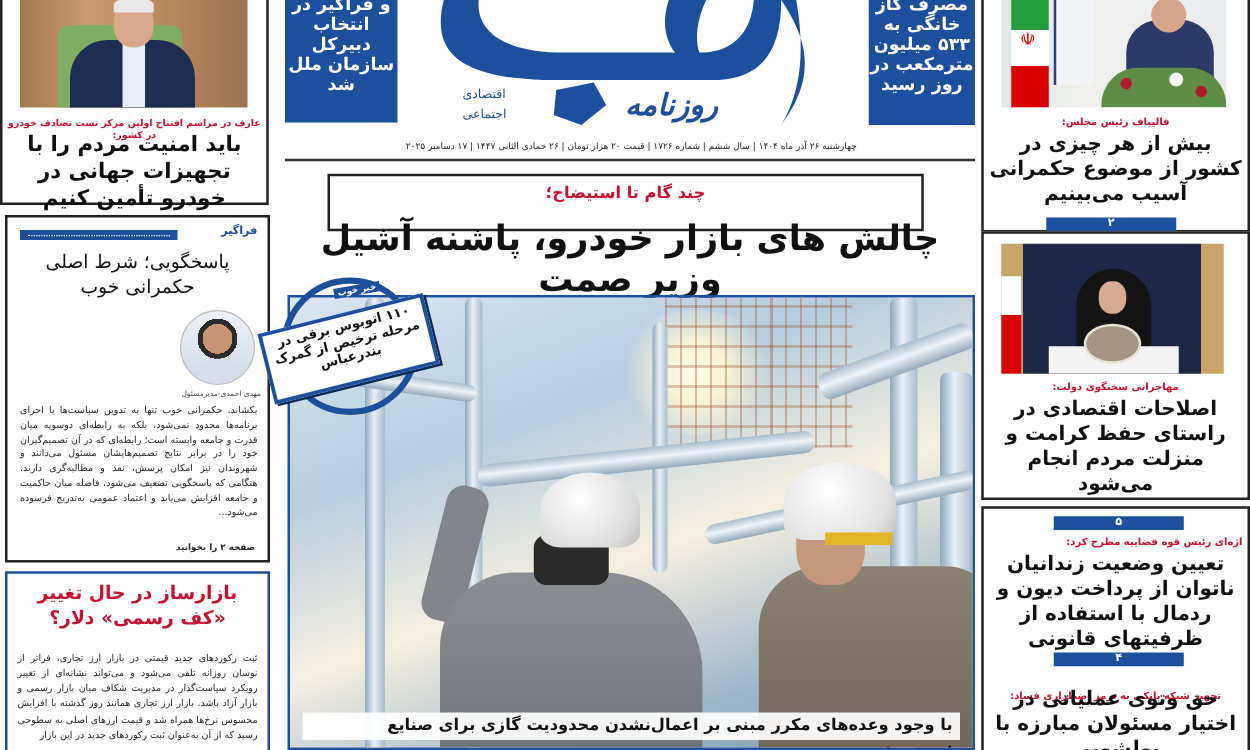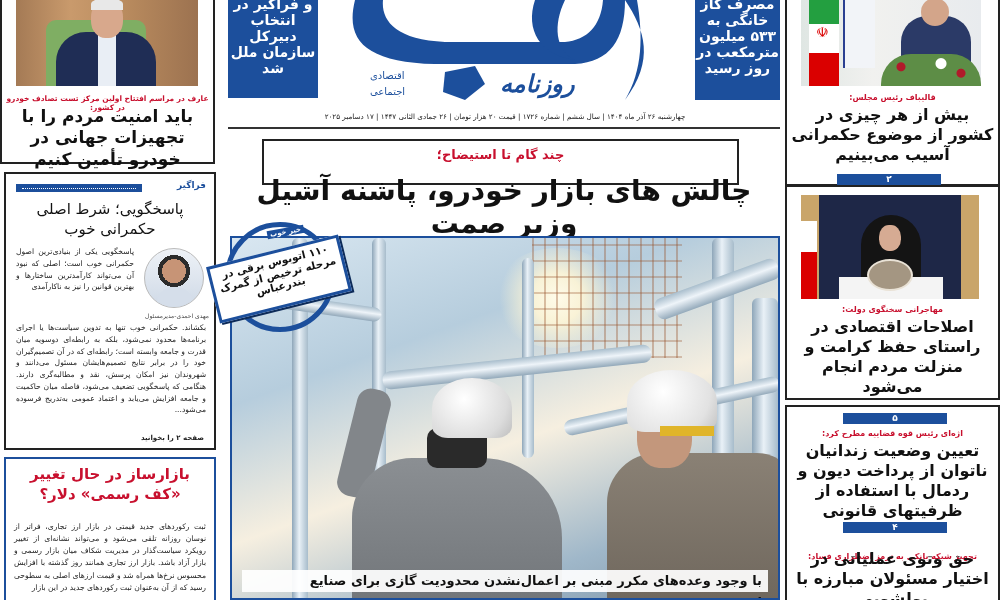--- a/index.html
+++ b/index.html
@@ -97,21 +97,21 @@
   .photo-mohajerani { left: 14px; top: 8px; width: 178px; height: 104px; background: linear-gradient(90deg, #c9a56a 0 10%, #1e2747 10% 90%, #c9a56a 90%); }
   .photo-mohajerani .hijab { position: absolute; left: 60px; top: 20px; width: 60px; height: 80px; background: #141414; border-radius: 30px 30px 10px 10px; }
   .photo-mohajerani .mface { position: absolute; left: 78px; top: 30px; width: 22px; height: 26px; background: #d6ab93; border-radius: 45%; }
   .photo-mohajerani .podium { position: absolute; left: 38px; top: 82px; width: 104px; height: 22px; background: #f4f4f4; }
   .photo-mohajerani .seal { position: absolute; left: 66px; top: 64px; width: 46px; height: 32px; border-radius: 50%; background: #a49682; border: 2px solid #e9e2d6; }
   .photo-mohajerani .redflag { position: absolute; left: 0; top: 26px; width: 16px; height: 78px; background: linear-gradient(180deg, #fff 0 40%, #da0000 40%); }
   .right-mid .kicker { position: absolute; top: 118px; left: 4px; right: 4px; font-size: 8px; }
   .right-mid .headline { position: absolute; top: 130px; left: 4px; right: 4px; font-size: 16px; }
 
   .right-bot { left: 785px; top: 405px; width: 215px; height: 200px; }
-  .right-bot .kicker1 { position: absolute; top: 22px; left: 4px; right: 4px; font-size: 8px; }
+  .right-bot .kicker1 { position: absolute; top: 22px; left: 4px; right: 4px; font-size: 8px; text-align: right; }
   .right-bot .headline1 { position: absolute; top: 34px; left: 4px; right: 4px; font-size: 16px; }
   .right-bot .kicker2 { position: absolute; top: 130px; left: 4px; right: 4px; font-size: 8px; margin-top: 15px; }
   .right-bot .headline2 { position: absolute; top: 142px; left: 4px; right: 4px; font-size: 16px; }
 </style>
 </head>
 <body>
 
 <div class="box left-top">
   <div class="photo photo-arefi">
     <div class="chair"></div>
@@ -123,21 +123,20 @@
   <div class="kicker">عارف در مراسم افتتاح اولین مرکز تست تصادف خودرو در کشور:</div>
   <div class="headline">باید امنیت مردم را با تجهیزات جهانی در خودرو تأمین کنیم</div>
 </div>
 
 <div class="box editorial">
   <div class="label">فراگیر</div>
   <div class="bar"></div>
   <div class="title">پاسخگویی؛ شرط اصلی حکمرانی خوب</div>
   <div class="avatar"></div>
   <div class="author">مهدی احمدی-مدیرمسئول</div>
-  <div class="body">پاسخگویی یکی از بنیادی‌ترین اصول حکمرانی خوب است؛ اصلی که نبود آن می‌تواند کارآمدترین ساختارها و بهترین قوانین را نیز به ناکارآمدی</div>
   <div class="body2">بکشاند. حکمرانی خوب تنها به تدوین سیاست‌ها یا اجرای برنامه‌ها محدود نمی‌شود، بلکه به رابطه‌ای دوسویه میان قدرت و جامعه وابسته است؛ رابطه‌ای که در آن تصمیم‌گیران خود را در برابر نتایج تصمیم‌هایشان مسئول می‌دانند و شهروندان نیز امکان پرسش، نقد و مطالبه‌گری دارند. هنگامی که پاسخگویی تضعیف می‌شود، فاصله میان حاکمیت و جامعه افزایش می‌یابد و اعتماد عمومی به‌تدریج فرسوده می‌شود...</div>
   <div class="more">صفحه ۲ را بخوانید</div>
 </div>
 
 <div class="box market">
   <div class="title">بازارساز در حال تغییر «کف رسمی» دلار؟</div>
   <div class="body">ثبت رکوردهای جدید قیمتی در بازار ارز تجاری، فراتر از نوسان روزانه تلقی می‌شود و می‌تواند نشانه‌ای از تغییر رویکرد سیاست‌گذار در مدیریت شکاف میان بازار رسمی و بازار آزاد باشد. بازار ارز تجاری همانند روز گذشته با افزایش محسوس نرخ‌ها همراه شد و قیمت ارزهای اصلی به سطوحی رسید که از آن به‌عنوان ثبت رکوردهای جدید در این بازار</div>
 </div>
 
 <div class="teaser-blue teaser-left">و فراگیر در انتخاب دبیرکل سازمان ملل شد</div>

